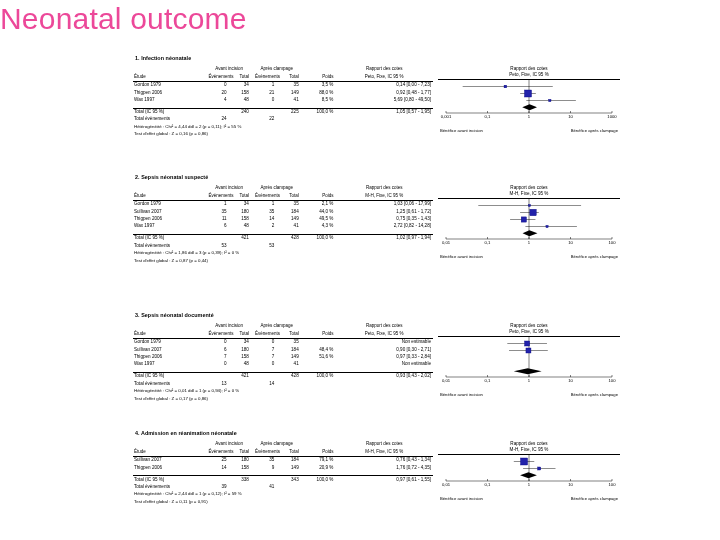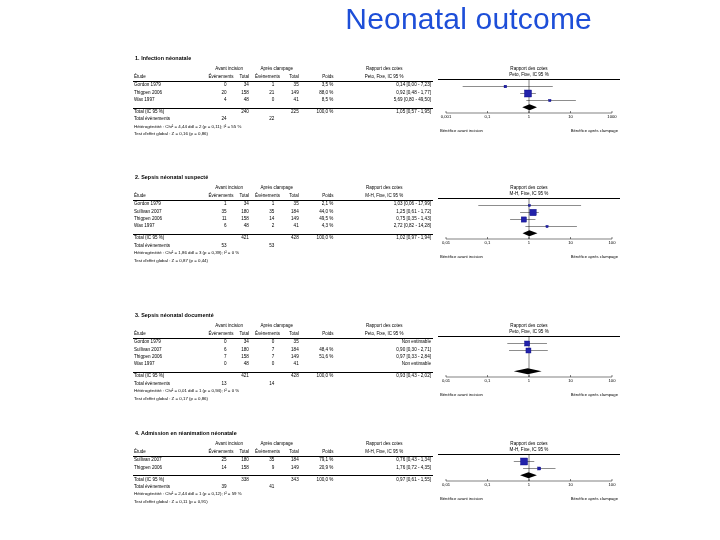--- a/index.html
+++ b/index.html
@@ -14,25 +14,25 @@
     font-family: "Liberation Sans", sans-serif;
     color: #000000;
     overflow: hidden;
   }
 
   #slide-title {
     position: absolute;
     top: 2px;
     left: 0;
     width: 592px;
-    text-align: right;
+    text-align: left;
     font-size: 30px;
     font-weight: normal;
     letter-spacing: 0.2px;
-    color: #1d4ed8;
+    color: #ec4899;
   }
 
   .panel {
     position: absolute;
     left: 133px;
     width: 487px;
   }
   #panel-1 { top: 55px; }
   #panel-2 { top: 174px; }
   #panel-3 { top: 312px; }

